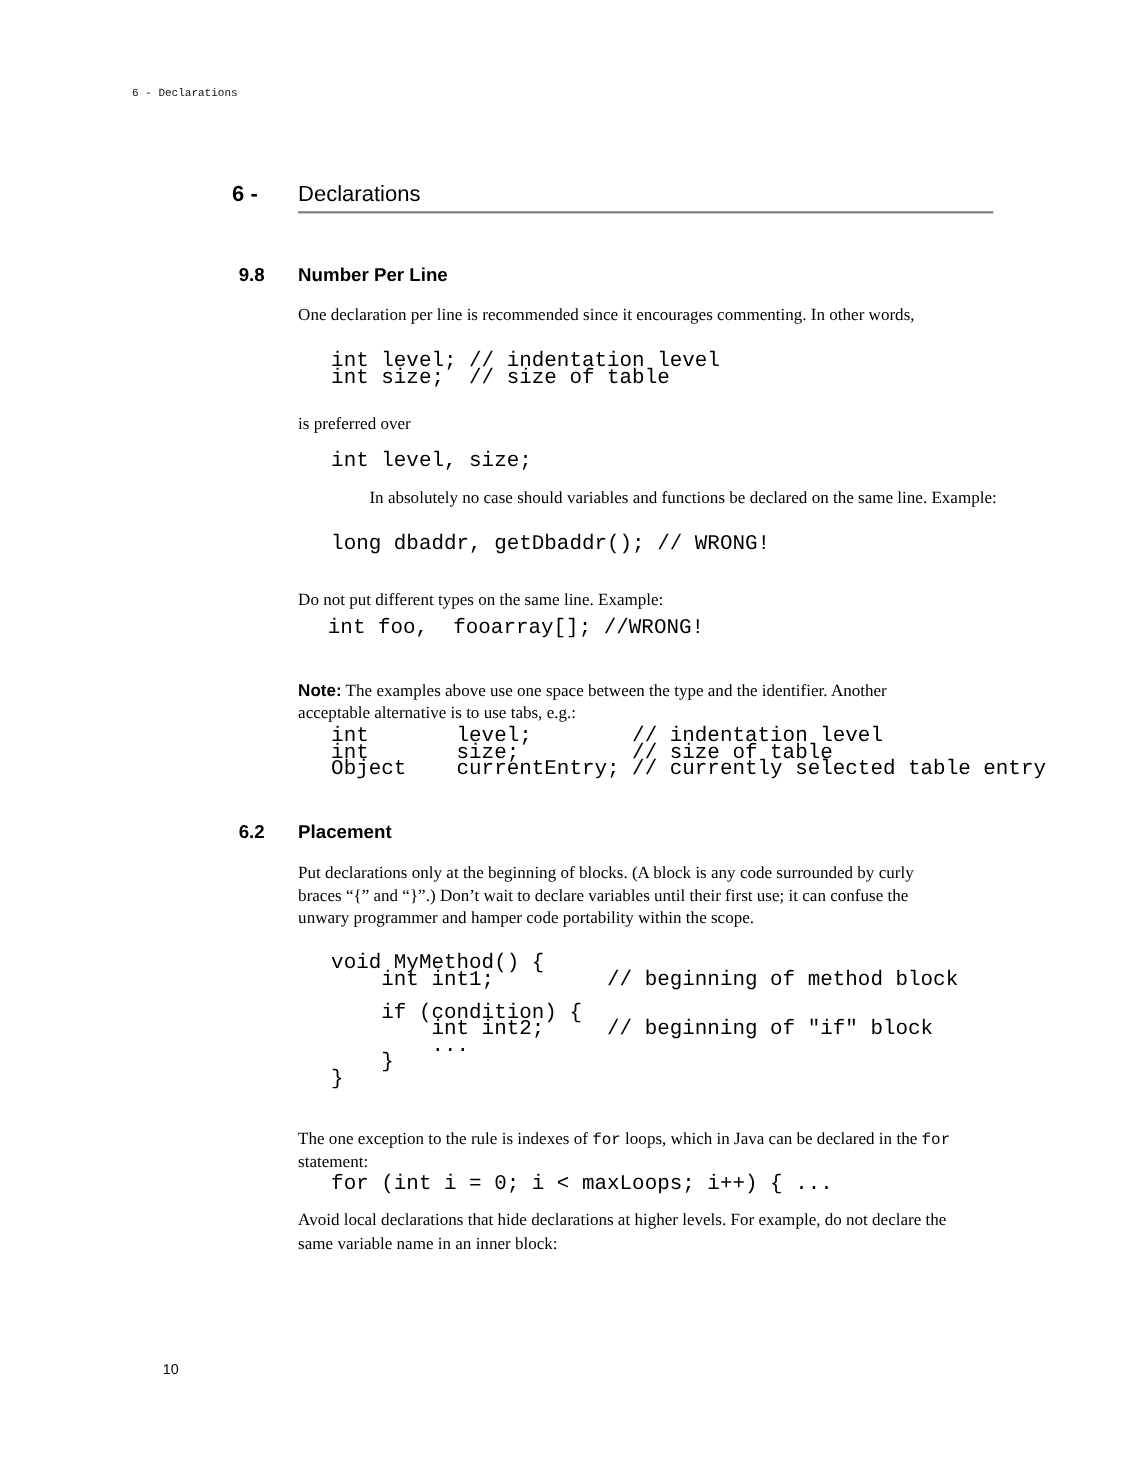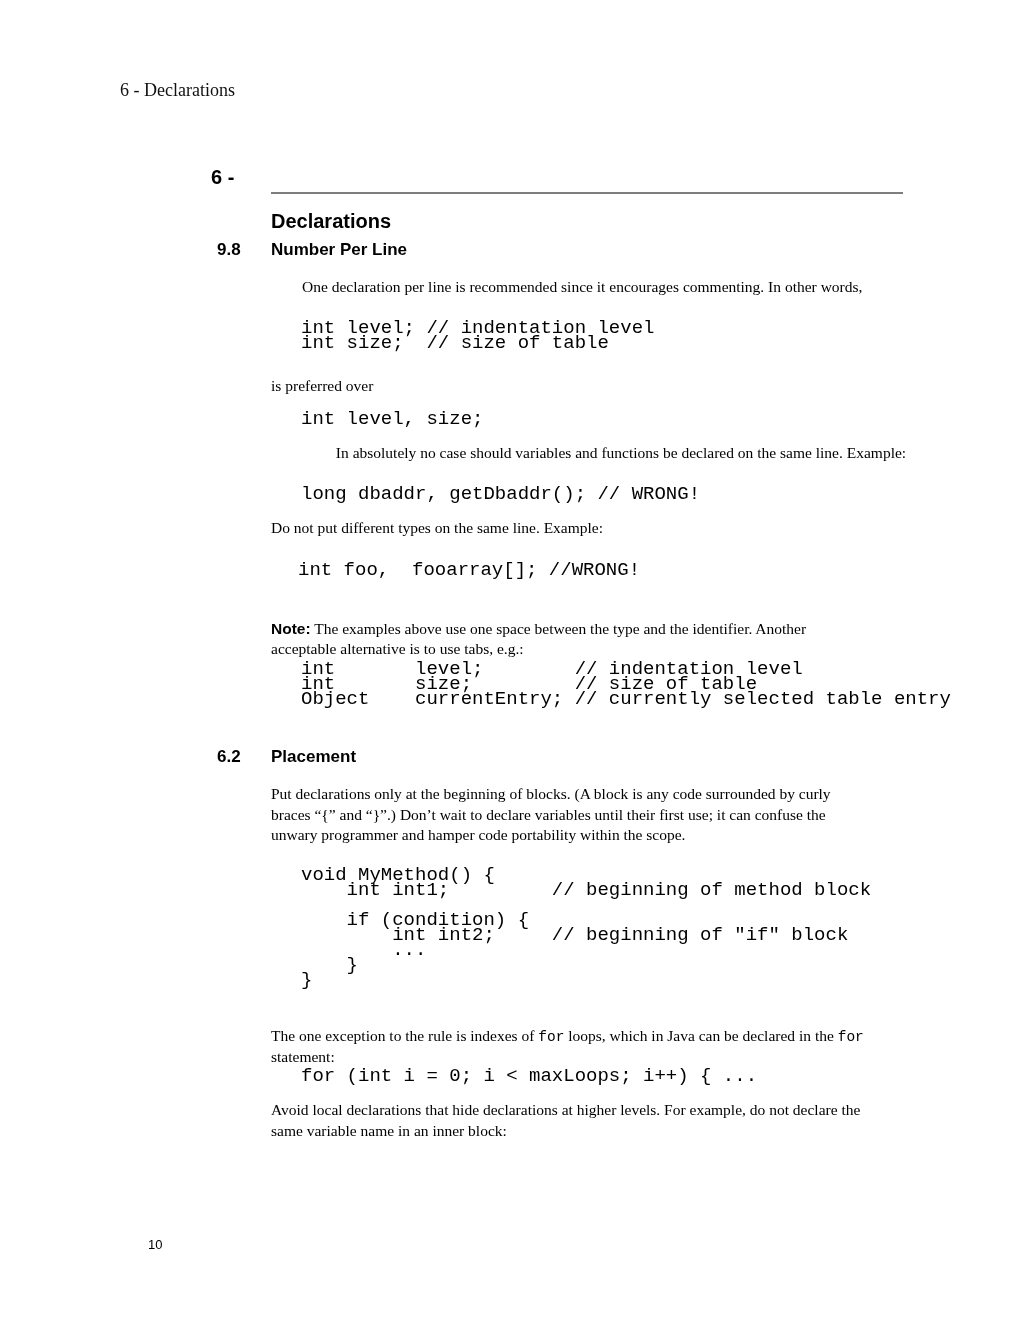--- a/index.html
+++ b/index.html
@@ -8,33 +8,33 @@
     width: 1024px; height: 1325px;
     position: relative;
     font-family: "Liberation Serif", serif;
     color: #000000;
     overflow: hidden;
   }
   .abs { position: absolute; }
 
   .running-header {
     left: 120px; top: 80px;
-    font-family: Liberation Serif, serif;
-    font-size: 18px; color: #111;
+    font-family: Liberation Mono, monospace;
+    font-size: 10px; color: #111;
   }
 
   .chapter-number {
     left: 211px; top: 166px;
     font-family: "Liberation Sans", sans-serif;
     font-weight: bold; font-size: 20px;
   }
   .chapter-title {
     left: 271px; top: 166px;
     font-family: "Liberation Sans", sans-serif;
-    font-weight: bold; font-size: 20px; margin-top: 44px;
+    font-weight: normal; font-size: 20px;
   }
   .chapter-rule {
     left: 271px; top: 192px;
     width: 632px; height: 2px;
     background: #7d7d7d;
   }
 
   .section-heading {
     font-family: "Liberation Sans", sans-serif;
     font-weight: bold; font-size: 17px;
@@ -44,24 +44,24 @@
     display: inline-block; width: 54px;
   }
   .sec-1 { top: 240px; }
   .sec-2 { top: 747px; }
 
   .para {
     left: 271px; width: 700px;
     font-size: 15.5px; line-height: 20.5px;
     white-space: pre-line;
   }
-  .p-intro      { top: 277px; margin-left: 31px; }
+  .p-intro      { top: 277px; }
   .p-preferred  { top: 376px; }
   .p-nocase     { top: 443px; text-align: center; }
-  .p-types      { top: 518px; }
+  .p-types      { top: 536px; }
   .p-note       { top: 598px; }
   .p-put        { top: 784px; }
   .p-exception  { top: 1005px; }
   .p-avoid      { top: 1100px; }
 
   .note-label {
     font-family: "Liberation Sans", sans-serif;
     font-weight: bold; font-size: 15.5px;
   }
 

